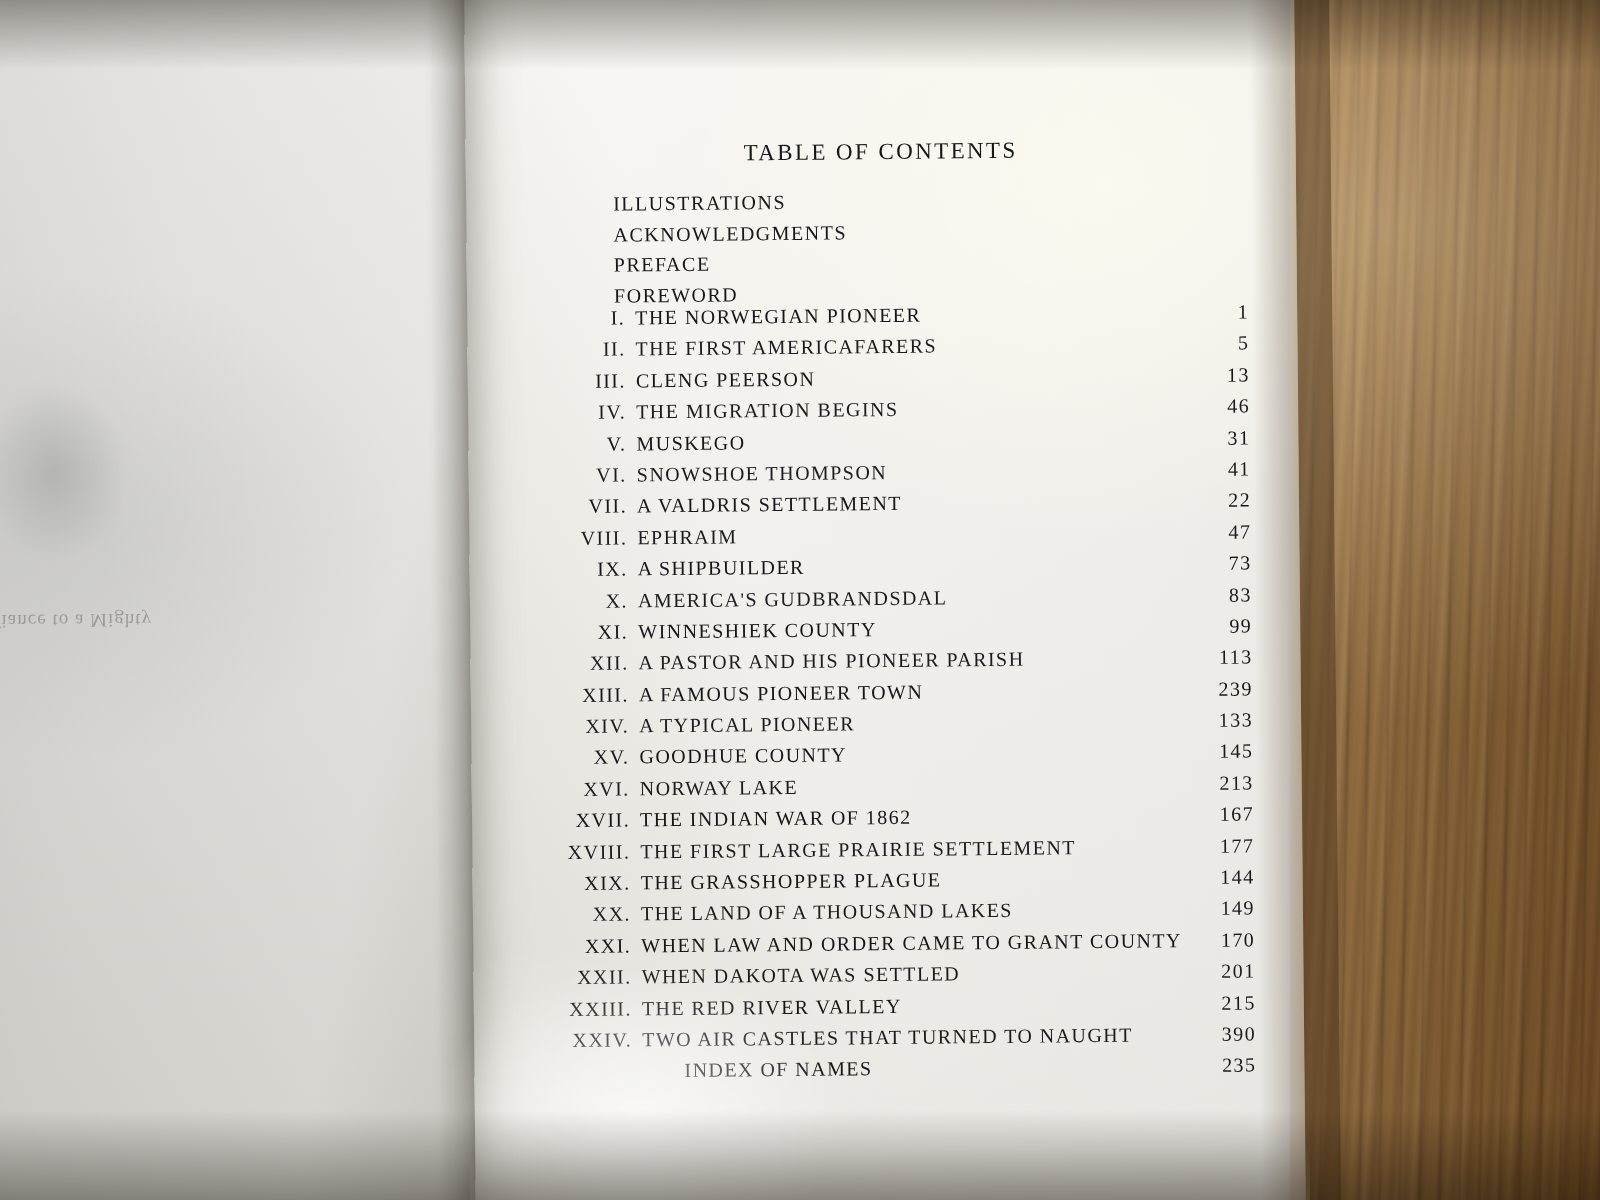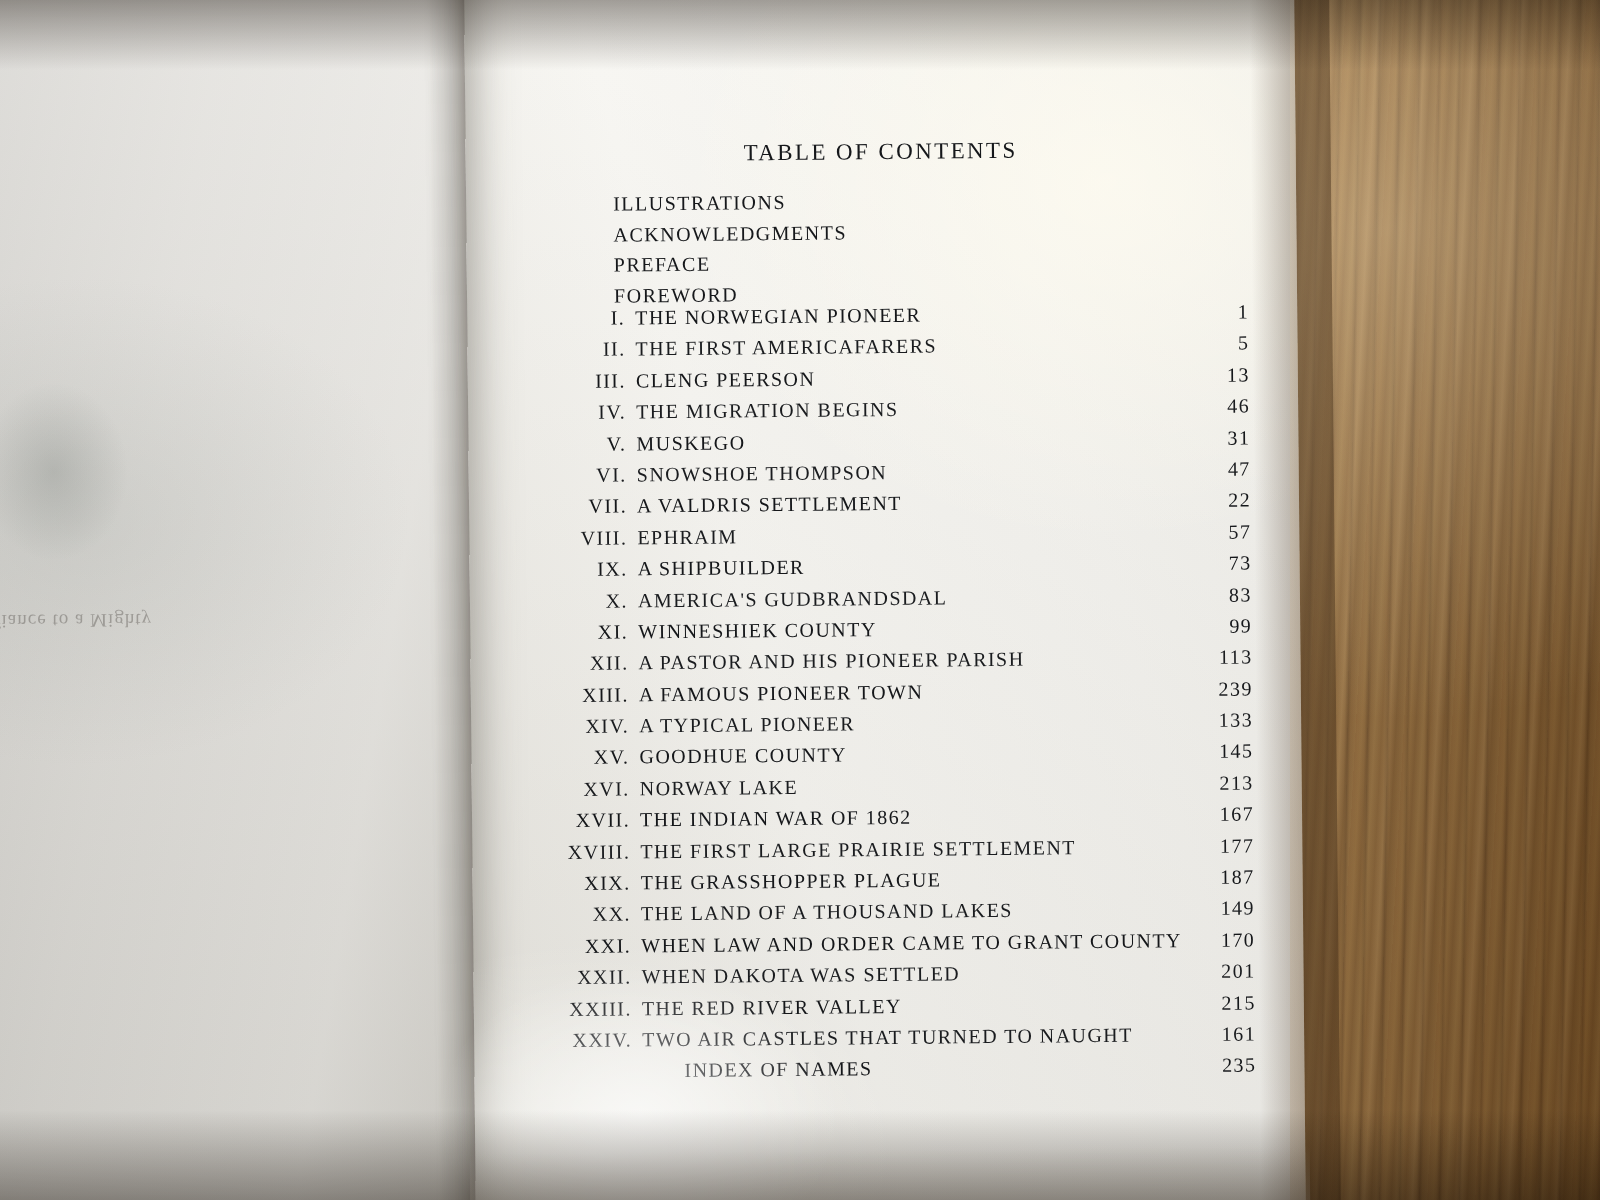--- a/index.html
+++ b/index.html
@@ -300,31 +300,31 @@
         <span class="ch-page">46</span>
       </div>
       <div class="ch-row">
         <span class="ch-num">V.</span>
         <span class="ch-title">MUSKEGO</span>
         <span class="ch-page">31</span>
       </div>
       <div class="ch-row">
         <span class="ch-num">VI.</span>
         <span class="ch-title">SNOWSHOE THOMPSON</span>
-        <span class="ch-page">47</span>
+        <span class="ch-page">41</span>
       </div>
       <div class="ch-row">
         <span class="ch-num">VII.</span>
         <span class="ch-title">A VALDRIS SETTLEMENT</span>
         <span class="ch-page">22</span>
       </div>
       <div class="ch-row">
         <span class="ch-num">VIII.</span>
         <span class="ch-title">EPHRAIM</span>
-        <span class="ch-page">57</span>
+        <span class="ch-page">47</span>
       </div>
       <div class="ch-row">
         <span class="ch-num">IX.</span>
         <span class="ch-title">A SHIPBUILDER</span>
         <span class="ch-page">73</span>
       </div>
       <div class="ch-row">
         <span class="ch-num">X.</span>
         <span class="ch-title">AMERICA'S GUDBRANDSDAL</span>
         <span class="ch-page">83</span>
@@ -365,21 +365,21 @@
         <span class="ch-page">167</span>
       </div>
       <div class="ch-row">
         <span class="ch-num">XVIII.</span>
         <span class="ch-title">THE FIRST LARGE PRAIRIE SETTLEMENT</span>
         <span class="ch-page">177</span>
       </div>
       <div class="ch-row">
         <span class="ch-num">XIX.</span>
         <span class="ch-title">THE GRASSHOPPER PLAGUE</span>
-        <span class="ch-page">187</span>
+        <span class="ch-page">144</span>
       </div>
       <div class="ch-row">
         <span class="ch-num">XX.</span>
         <span class="ch-title">THE LAND OF A THOUSAND LAKES</span>
         <span class="ch-page">149</span>
       </div>
       <div class="ch-row">
         <span class="ch-num">XXI.</span>
         <span class="ch-title">WHEN LAW AND ORDER CAME TO GRANT COUNTY</span>
         <span class="ch-page">170</span>
@@ -390,21 +390,21 @@
         <span class="ch-page">201</span>
       </div>
       <div class="ch-row">
         <span class="ch-num">XXIII.</span>
         <span class="ch-title">THE RED RIVER VALLEY</span>
         <span class="ch-page">215</span>
       </div>
       <div class="ch-row">
         <span class="ch-num">XXIV.</span>
         <span class="ch-title">TWO AIR CASTLES THAT TURNED TO NAUGHT</span>
-        <span class="ch-page">161</span>
+        <span class="ch-page">390</span>
       </div>
 
       <div class="ch-row index">
         <span class="ch-num"></span>
         <span class="ch-title">INDEX OF NAMES</span>
         <span class="ch-page">235</span>
       </div>
 
     </div>
   </div>

